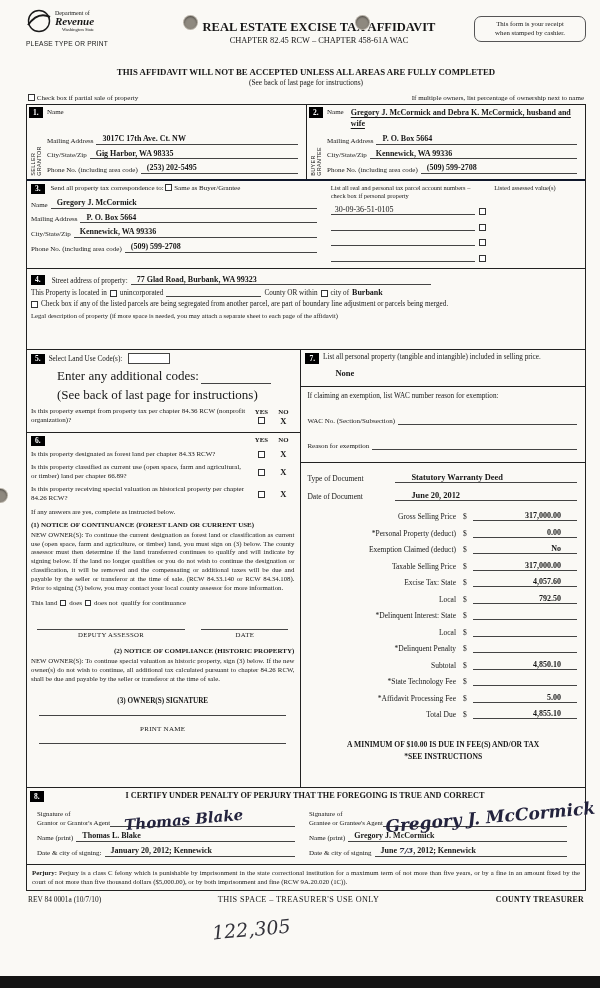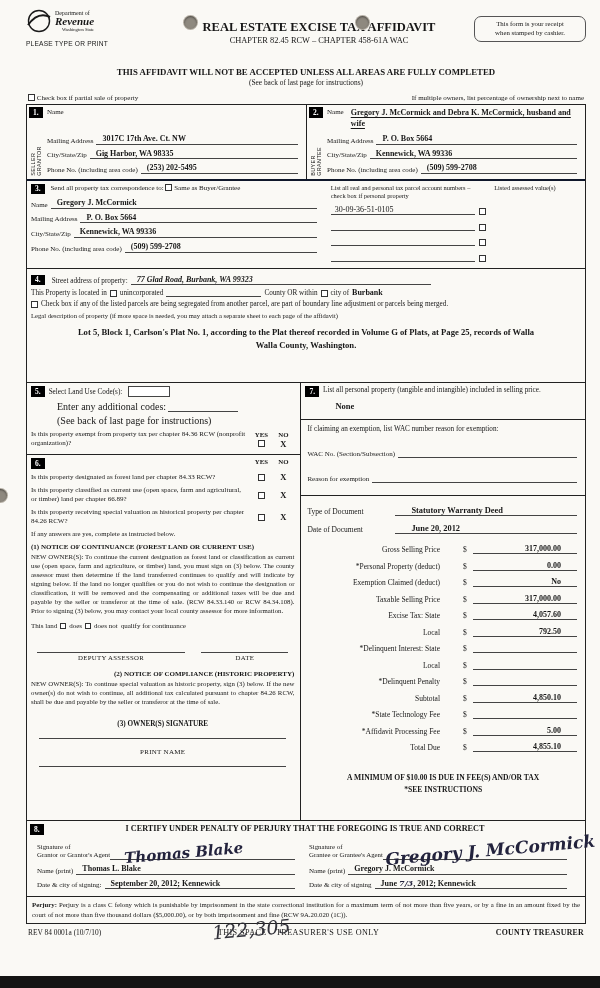--- a/index.html
+++ b/index.html
@@ -70,37 +70,37 @@
   .s3-mid{width:30%;padding:3px 4px 6px 8px;}
   .s3-midhead{font-size:6.4px;line-height:1.25;}
   .prow{display:flex;align-items:flex-end;margin-top:5.5px;gap:4px;}
   .pline{flex:1;border-bottom:1px solid #444;font-weight:normal;font-size:8px;min-height:10px;padding-left:4px;}
   .s3-right{width:17%;padding:3px 4px;}
   .s3-righthead{font-size:6.4px;line-height:1.25;}
 
   
   .sec4{border-top:1px solid #222;padding:3px 4px 0 4px;}
   .s4-row{font-size:7.2px;margin-top:3px;display:flex;align-items:flex-end;gap:3px;}
-  .s4-street{flex:none;width:300px;font-style:italic;}
+  .s4-street{flex:none;width:300px;}
   .blank-line{display:inline-block;width:95px;border-bottom:1px solid #444;height:8px;flex:none;}
   .bold-val{font-weight:bold;font-size:8px;}
   .legal-label{font-size:6.6px;margin-top:4px;}
   .legal-value{font-weight:bold;font-size:8.6px;text-align:center;padding:7px 42px 0 42px;line-height:1.5;}
   .s4-space{height:30px;}
 
   
   .cols{display:flex;border-top:1px solid #222;height:438px;overflow:hidden;}
   .col-l{width:49%;display:flex;flex-direction:column;overflow:hidden;}
   .col-r{width:51%;border-left:1px solid #222;overflow:hidden;}
 
   
   .sec5{border-bottom:1px solid #222;padding:3px 6px 6px 4px;}
   .s5-row1{display:flex;align-items:center;font-size:7.2px;}
   .code-box{width:42px;height:11px;border:1px solid #444;background:#fff;margin-left:6px;flex:none;}
-  .s5-indent{margin-left:26px;margin-top:3.5px;font-size:10px;display:flex;align-items:flex-end;gap:2px;}
+  .s5-indent{margin-left:26px;margin-top:3.5px;font-size:13px;display:flex;align-items:flex-end;gap:2px;}
   .mini-line{display:inline-block;width:70px;border-bottom:1px solid #444;height:8px;}
   .q-row{display:flex;margin-top:4px;align-items:center;}
   .q-text{flex:1;font-size:7px;line-height:1.3;padding-right:4px;}
   .yn{width:22px;display:flex;flex-direction:column;align-items:center;gap:2px;flex:none;}
   .yn-h{font-size:6.8px;font-weight:bold;}
 
   
   .sec6{flex:1;padding:3px 6px 5px 4px;display:flex;flex-direction:column;}
   .s6-head{display:flex;}
   .s6-spacer{flex:1;}
@@ -123,21 +123,21 @@
   .s7-value{font-weight:bold;font-size:8.5px;margin:4px 0 0 30px;}
   .exb{padding:5px 8px 2px 6px;}
   .exb-claim{font-size:7.2px;}
   .exb-row{display:flex;align-items:flex-end;margin-top:15px;font-size:7.2px;}
   .doc-block{border-top:1px solid #222;margin-top:10px;padding:2px 8px 0 6px;}
   .doc-row{display:flex;align-items:flex-end;margin-top:8px;font-size:7.5px;}
   .doc-label{width:88px;flex:none;}
   .doc-value{flex:1;border-bottom:1px solid #444;font-weight:bold;font-size:8.4px;padding-left:16px;min-height:10px;}
   .fin{padding:4px 8px 0 2px;}
   .fin-row{display:flex;align-items:flex-end;margin-top:6.5px;}
-  .fin-label{flex:1;text-align:right;font-size:7.5px;padding-right:23px;white-space:nowrap;}
+  .fin-label{flex:1;text-align:right;font-size:7.5px;padding-right:7px;white-space:nowrap;}
   .fin-cur{width:10px;font-size:7.5px;flex:none;}
   .fin-val{width:104px;border-bottom:1px solid #444;font-weight:bold;font-size:8px;
            text-align:right;padding-right:16px;min-height:10px;flex:none;}
   .min-note{text-align:center;font-weight:bold;font-size:7.6px;margin-top:20px;line-height:1.55;}
 
   
   .sec8{border-top:1px solid #222;padding:3px 8px 7px 6px;position:relative;}
   .s8-badge{position:absolute;left:3px;top:3px;}
   .s8-head{text-align:center;font-weight:bold;font-size:8.2px;}
   .s8-body{display:flex;margin-top:5px;}
@@ -316,21 +316,20 @@
         <span>County OR within</span>
         <span class="cb"></span>
         <span>city of</span>
         <span class="bold-val">Burbank</span>
       </div>
       <div class="s4-row">
         <span class="cb"></span>
         <span>Check box if any of the listed parcels are being segregated from another parcel, are part of boundary line adjustment or parcels being merged.</span>
       </div>
       <div class="legal-label">Legal description of property (if more space is needed, you may attach a separate sheet to each page of the affidavit)</div>
-      <div class="legal-value">Lot 5, Block 1, Carlson's Plat No. 1, according to the Plat thereof recorded in Volume G of Plats, at Page 25, records of Walla Walla County, Washington.</div>
       <div class="s4-space"></div>
     </div>
 
     <div class="cols">
       <div class="col-l">
 
         <div class="sec5">
           <div class="s5-row1">
             <span class="badge2">5.</span>
             <span>Select Land Use Code(s):</span>
@@ -544,21 +543,21 @@
             <span class="sig-script-line">
               <span class="script">Thomas Blake</span>
             </span>
           </div>
           <div class="frow">
             <span class="flabel">Name (print)</span>
             <span class="fvalue">Thomas L. Blake</span>
           </div>
           <div class="frow">
             <span class="flabel">Date &amp; city of signing:</span>
-            <span class="fvalue">September 20, 2012; Kennewick</span>
+            <span class="fvalue">January 20, 2012; Kennewick</span>
           </div>
         </div>
         <div class="s8-col">
           <div class="sig-row8">
             <span class="sig-lbl">
               <span>Signature of</span><br>
               <span>Grantee or Grantee's Agent</span>
             </span>
             <span class="sig-script-line">
               <span class="script big">Gregory J. McCormick</span>

